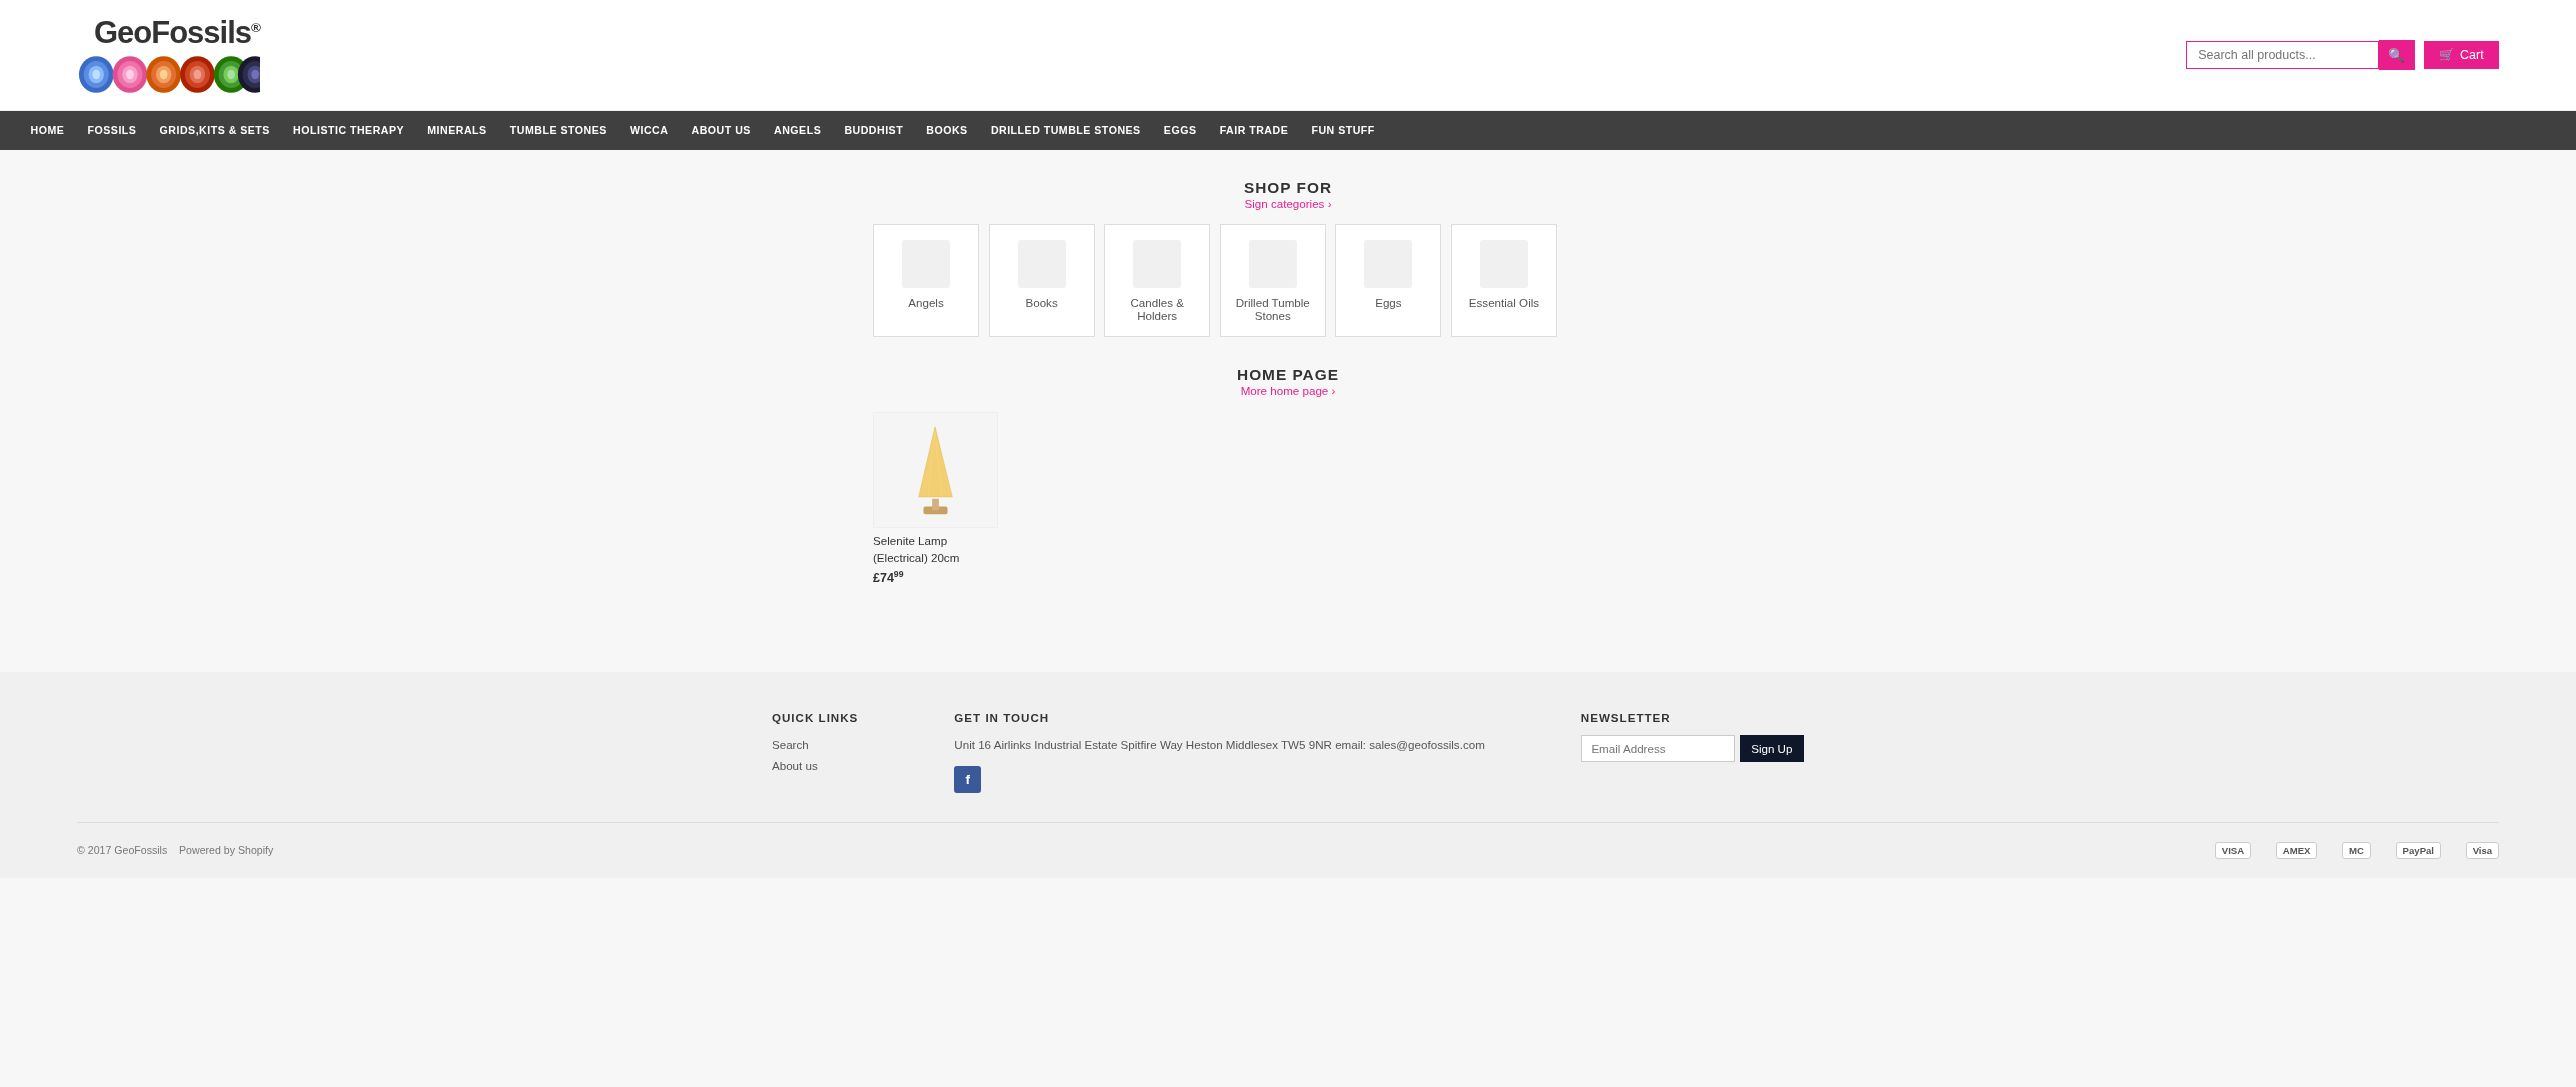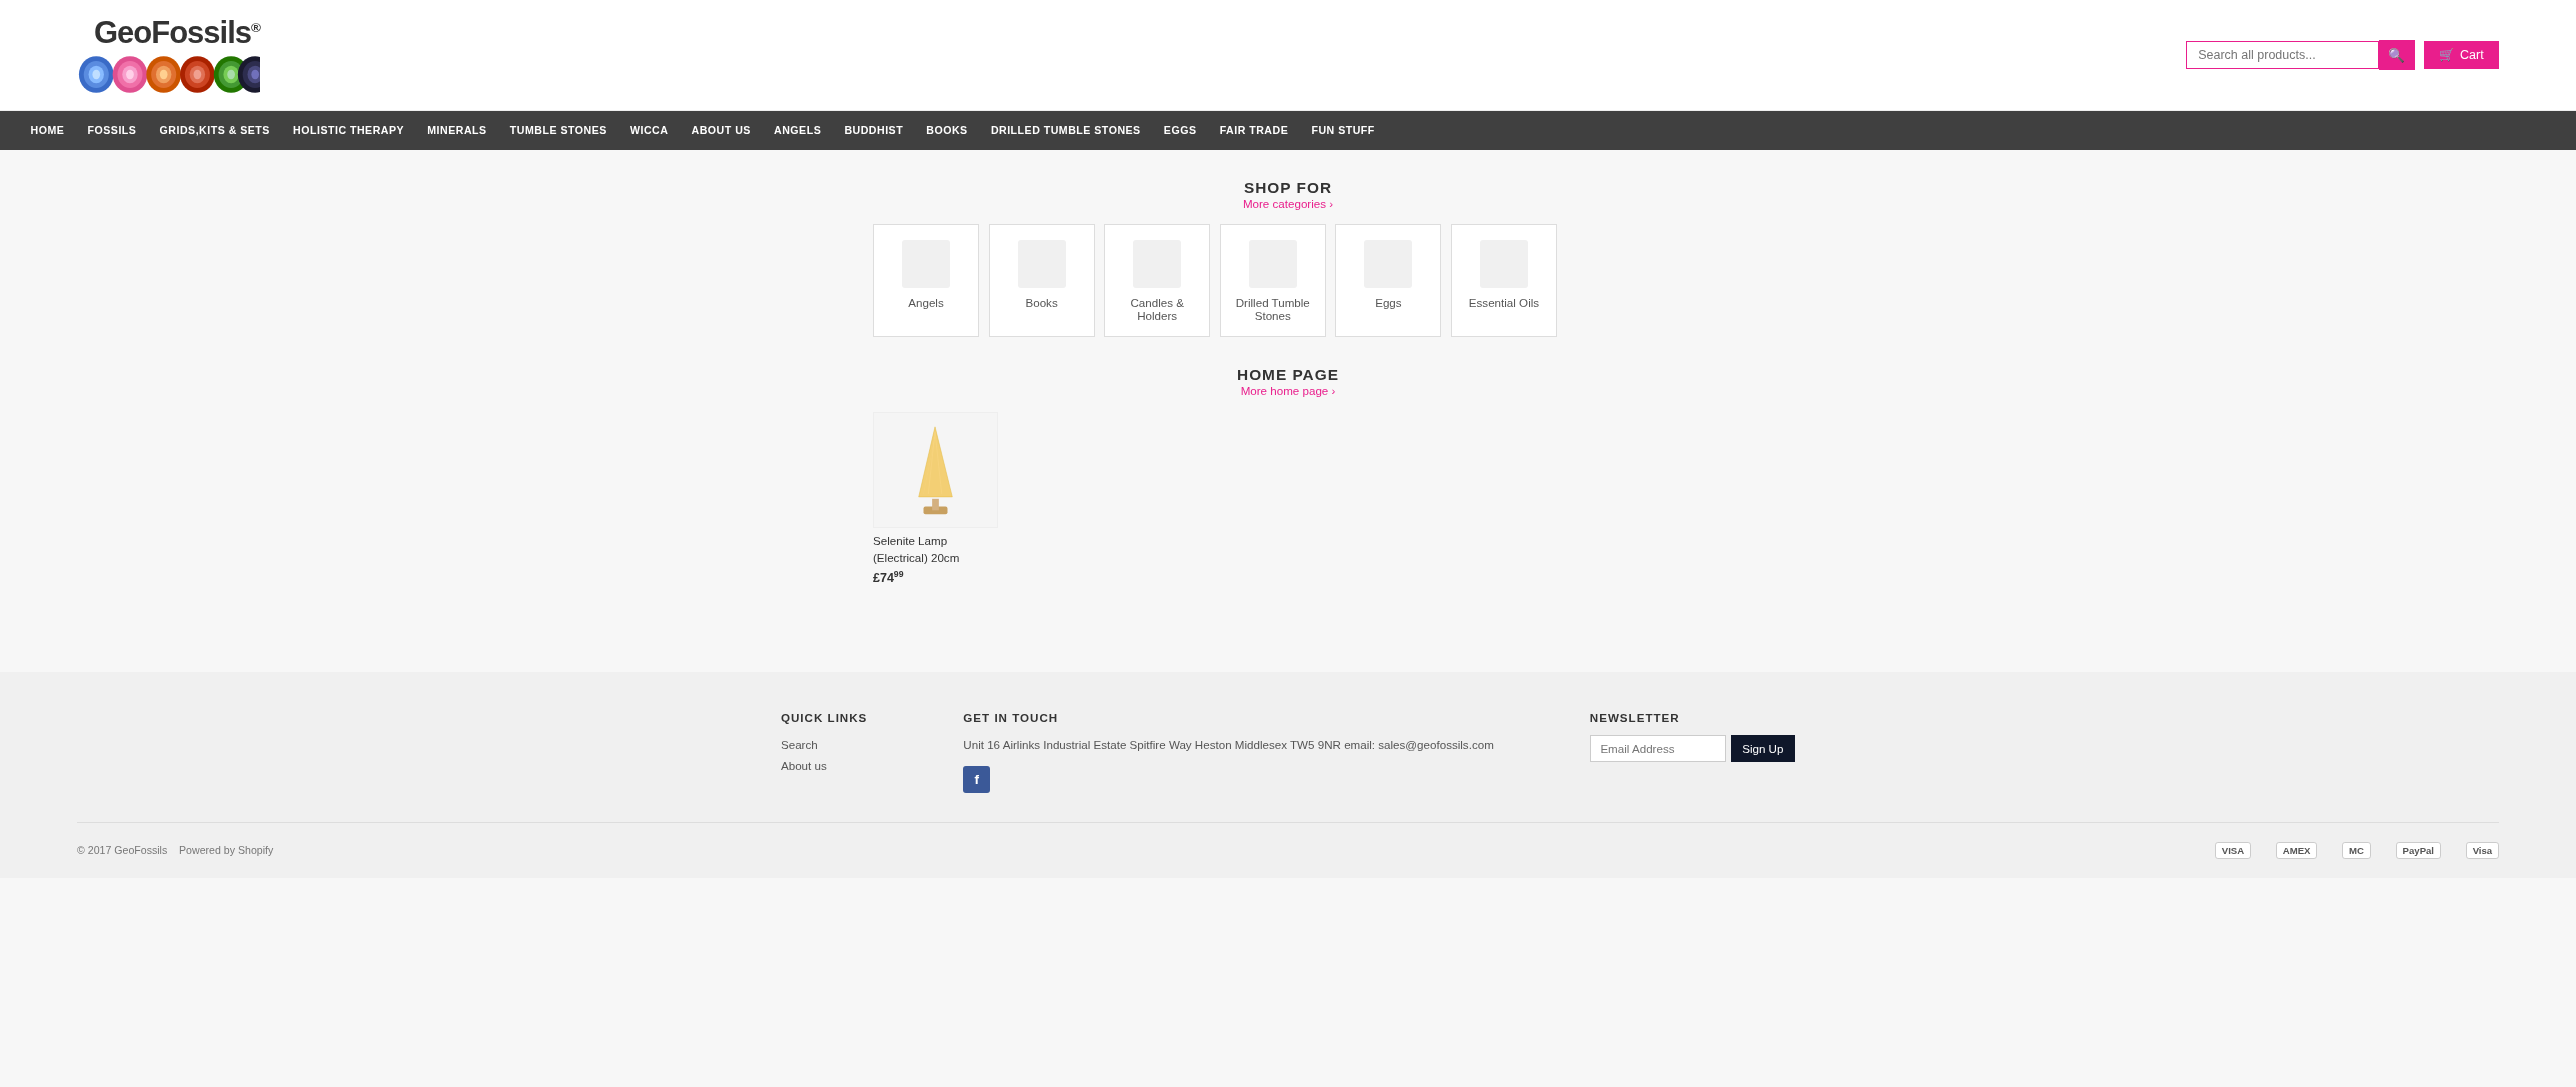--- a/index.html
+++ b/index.html
@@ -193,21 +193,21 @@
     }
     .newsletter-form {
       display: flex;
       gap: 4.8px;
       margin-top: 7.7px;
     }
     .newsletter-input {
       border: 1px solid #ccc;
       padding: 5.8px 9.6px;
       font-size: 11.6px;
-      width: 136px;
+      width: 154px;
       outline: none;
     }
     .signup-btn {
       background: #0f172a;
       color: #fff;
       border: none;
       padding: 5.8px 11.6px;
       font-size: 11.6px;
       cursor: pointer;
     }
@@ -315,21 +315,21 @@
   <a href="#">DRILLED TUMBLE STONES</a>
   <a href="#">EGGS</a>
   <a href="#">FAIR TRADE</a>
   <a href="#">FUN STUFF</a>
 </nav>
 
 <div class="main-content">
 
   <div class="section-header">
     <h2 class="section-title">SHOP FOR</h2>
-    <a class="more-link">More categories ›</a>
+    <a class="more-link">Sign categories ›</a>
   </div>
   <div class="categories-grid">
     <div class="category-card">
       <div class="category-icon"></div>
       <span>Angels</span>
     </div>
     <div class="category-card">
       <div class="category-icon"></div>
       <span>Books</span>
     </div>

